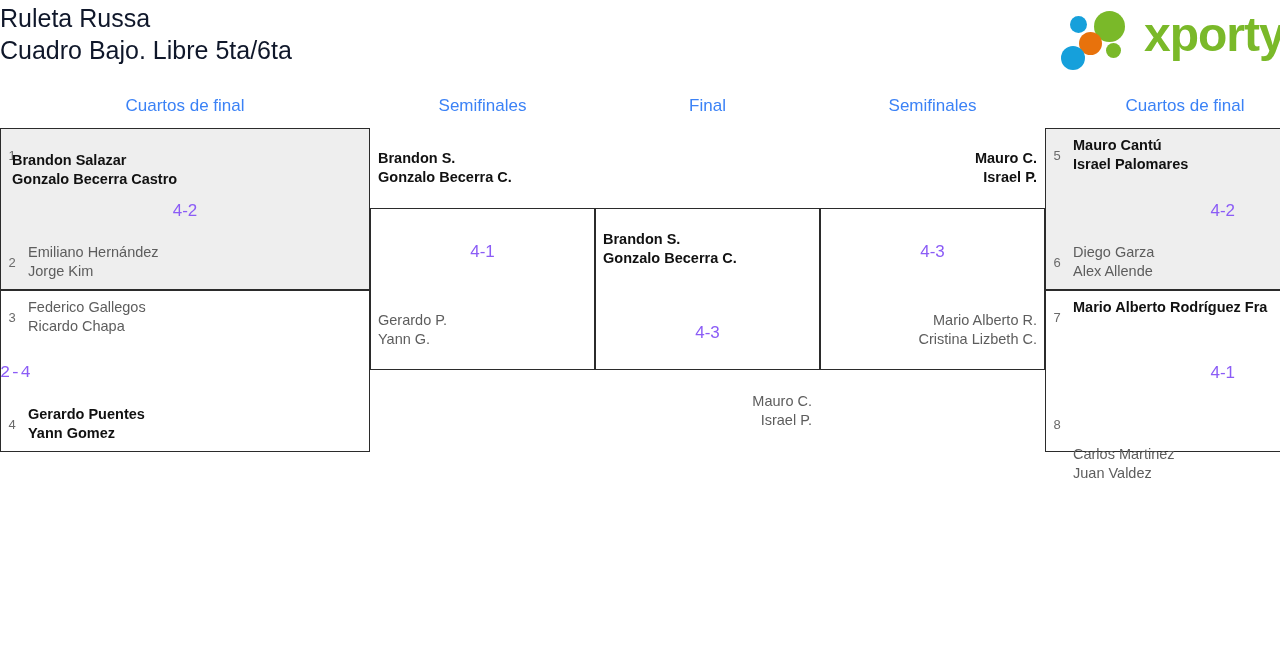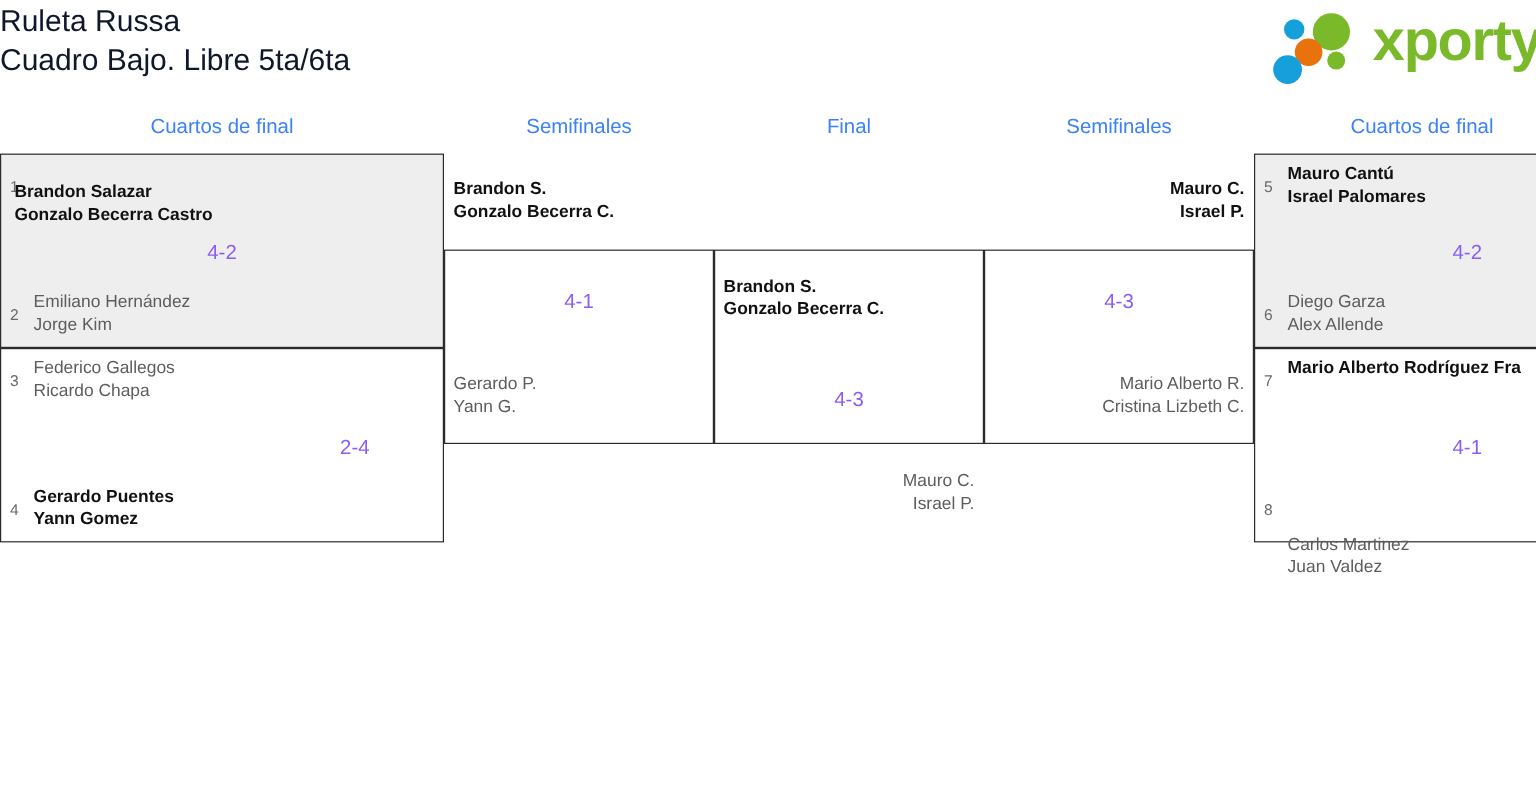--- a/index.html
+++ b/index.html
@@ -154,21 +154,21 @@
 </div>
 
 <div class="bracket-box" style="left:0px; top:290px; width:370px; height:162px;"></div>
 
 <div class="seed" style="left:4px; top:308px;">3</div>
 <div class="team loser" style="left:28px; top:298px;">
   <span class="nm">Federico Gallegos</span>
   <span class="nm">Ricardo Chapa</span>
 </div>
 
-<div class="score" style="left:0px; top:363px; width:308px; text-align:right;">2-4</div>
+<div class="score" style="left:0px; top:363px; width:308px; text-align:left;font-family:Liberation Mono, monospace;">2-4</div>
 
 <div class="seed" style="left:4px; top:415px;">4</div>
 <div class="team winner" style="left:28px; top:405px;">
   <span class="nm">Gerardo Puentes</span>
   <span class="nm">Yann Gomez</span>
 </div>
 
 <div class="bracket-box" style="left:370px; top:208px; width:225px; height:162px;"></div>
 
 <div class="team winner" style="left:378px; top:149px;">

